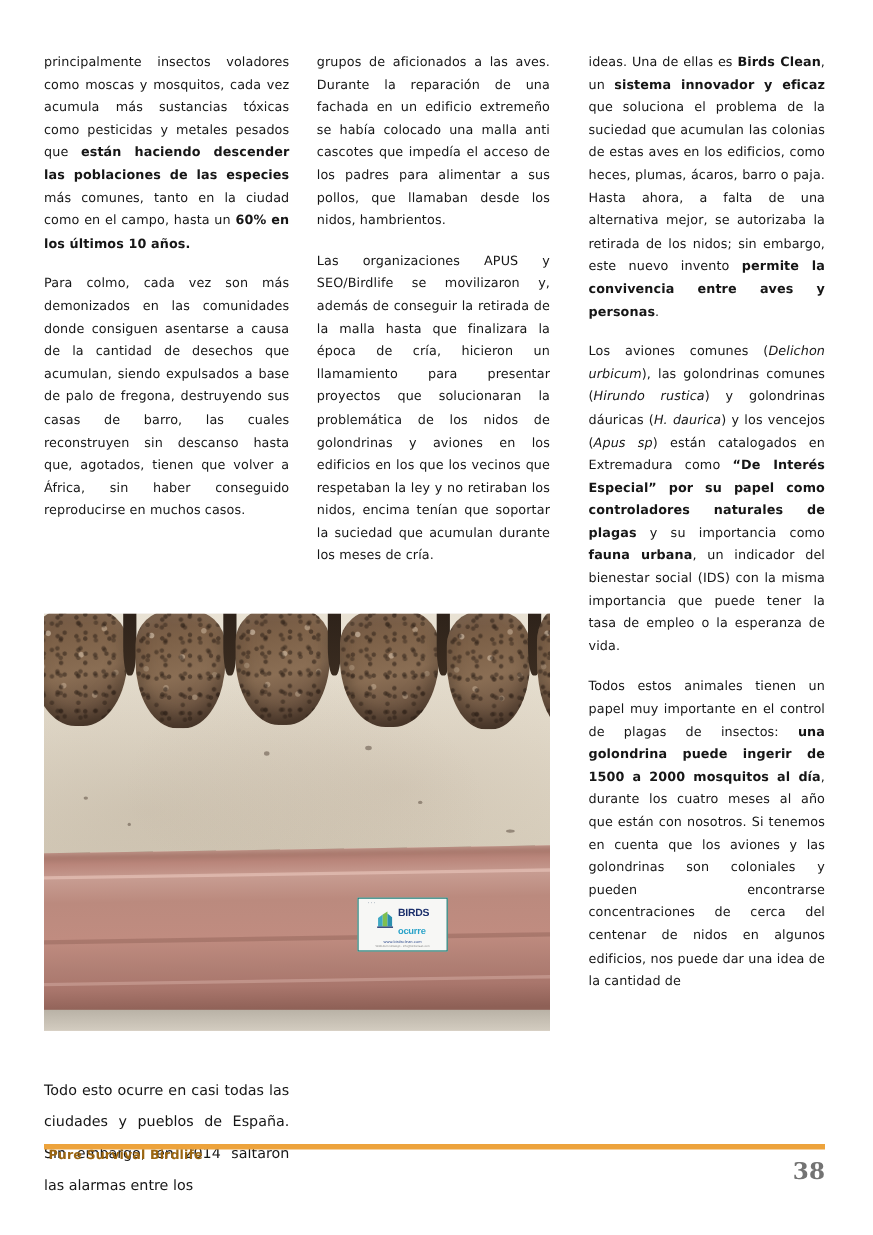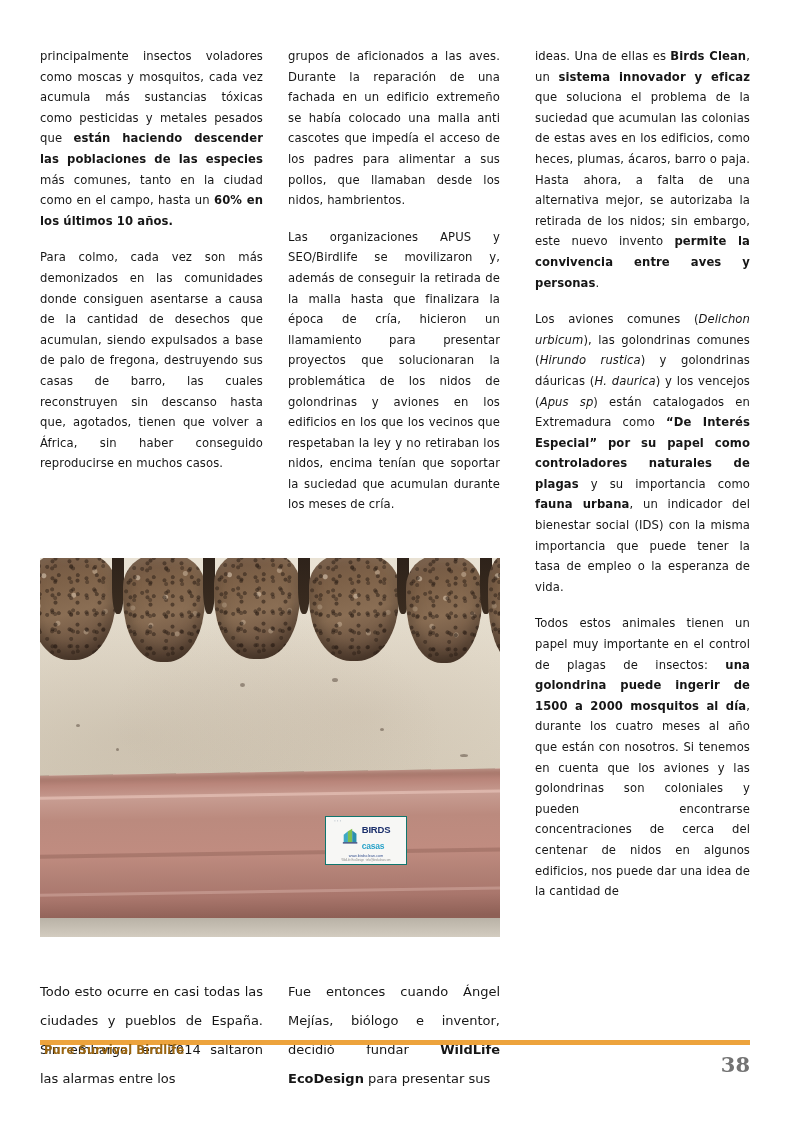--- a/index.html
+++ b/index.html
@@ -185,23 +185,20 @@
 
     <div class="capblock">
       <p class="para">Todo esto ocurre en casi todas las ciudades y pueblos de España. Sin embargo, en 2014 saltaron las alarmas entre los</p>
     </div>
 
     <div class="col" id="col2">
       <p class="para">grupos de aficionados a las aves. Durante la reparación de una fachada en un edificio extremeño se había colocado una malla anti cascotes que impedía el acceso de los padres para alimentar a sus pollos, que llamaban desde los nidos, hambrientos.</p>
       <p class="para">Las organizaciones APUS y SEO/Birdlife se movilizaron y, además de conseguir la retirada de la malla hasta que finalizara la época de cría, hicieron un llamamiento para presentar proyectos que solucionaran la problemática de los nidos de golondrinas y aviones en los edificios en los que los vecinos que respetaban la ley y no retiraban los nidos, encima tenían que soportar la suciedad que acumulan durante los meses de cría.</p>
     </div>
 
-    <div class="capblock" style="left:248px;width:212px;">
-      <p class="para">Fue entonces cuando Ángel Mejías, biólogo e inventor, decidió fundar <b>WildLife EcoDesign</b> para presentar sus</p>
-    </div>
 
     <div class="col" id="col3">
       <p class="para">ideas. Una de ellas es <b>Birds Clean</b>, un <b>sistema innovador y eficaz</b> que soluciona el problema de la suciedad que acumulan las colonias de estas aves en los edificios, como heces, plumas, ácaros, barro o paja. Hasta ahora, a falta de una alternativa mejor, se autorizaba la retirada de los nidos; sin embargo, este nuevo invento <b>permite la convivencia entre aves y personas</b>.</p>
       <p class="para">Los aviones comunes (<i>Delichon urbicum</i>), las golondrinas comunes (<i>Hirundo rustica</i>) y golondrinas dáuricas (<i>H. daurica</i>) y los vencejos (<i>Apus sp</i>) están catalogados en Extremadura como <b>“De Interés Especial” por su papel como controladores naturales de plagas</b> y su importancia como <b>fauna urbana</b>, un indicador del bienestar social (IDS) con la misma importancia que puede tener la tasa de empleo o la esperanza de vida.</p>
       <p class="para">Todos estos animales tienen un papel muy importante en el control de plagas de insectos: <b>una golondrina puede ingerir de 1500 a 2000 mosquitos al día</b>, durante los cuatro meses al año que están con nosotros. Si tenemos en cuenta que los aviones y las golondrinas son coloniales y pueden encontrarse concentraciones de cerca del centenar de nidos en algunos edificios, nos puede dar una idea de la cantidad de</p>
     </div>
   </div>
 
   <figure class="photo" style="margin:0;">
     <div class="wall"></div>
@@ -241,21 +238,21 @@
         <span class="bldg">
           <svg viewBox="0 0 20 20" width="17" height="17" aria-hidden="true">
             <path d="M2 18 L2 9 L7 5 L7 18 Z" fill="#3fa9c4"></path>
             <path d="M7 18 L7 5 L12 2 L12 18 Z" fill="#7fbf4f"></path>
             <path d="M12 18 L12 4 L17 8 L17 18 Z" fill="#2b8fae"></path>
             <rect x="1" y="18" width="17" height="1.4" fill="#1b2f6b"></rect>
           </svg>
         </span>
         <span class="btxt">
           <span class="b1">BIRDS</span><br>
-          <span class="b2">casas</span>
+          <span class="b2">ocurre</span>
         </span>
       </div>
       <div class="url">www.birdsclean.com</div>
       <div class="tiny">WildLife EcoDesign  ·  info@birdsclean.com</div>
     </div>
   </figure>
 
   <div class="footbar"></div>
   <div class="footname">Pure Survival Birdlife</div>
   <div class="pagenum">38</div>

